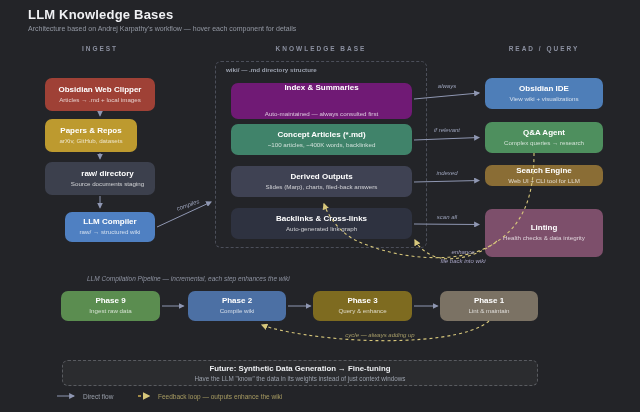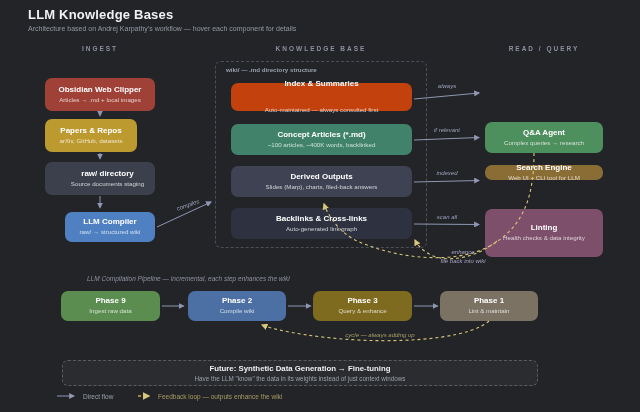--- a/index.html
+++ b/index.html
@@ -64,42 +64,46 @@
     <div class="ns">Source documents staging</div>
   </div>
   <div class="abs node" style="left: 65px; top: 212px; width: 90px; height: 30px; background: rgb(79, 128, 194);">
     <div class="nt">LLM Compiler</div>
     <div class="ns">raw/ → structured wiki</div>
   </div>
 
   <div class="abs kb-container"></div>
   <div class="abs kb-label">wiki/ — .md directory structure</div>
 
-  <div class="abs node" style="left: 231px; top: 83px; width: 181px; height: 28px; background: #c2410c; gap: 16px;">
+  <div class="abs node" style="left: 231px; top: 83px; width: 181px; height: 36px; background: #701a75; gap: 16px;">
     <div class="nt">Index &amp; Summaries</div>
     <div class="ns">Auto-maintained — always consulted first</div>
   </div>
   <div class="abs node" style="left: 231px; top: 124px; width: 181px; height: 31px; background: rgb(64, 131, 106);">
     <div class="nt">Concept Articles (*.md)</div>
     <div class="ns">~100 articles, ~400K words, backlinked</div>
   </div>
   <div class="abs node" style="left: 231px; top: 166px; width: 181px; height: 31px; background: rgb(63, 66, 83);">
     <div class="nt">Derived Outputs</div>
     <div class="ns">Slides (Marp), charts, filed-back answers</div>
   </div>
   <div class="abs node" style="left: 231px; top: 208px; width: 181px; height: 31px; background: rgb(46, 50, 64);">
     <div class="nt">Backlinks &amp; Cross-links</div>
     <div class="ns">Auto-generated link graph</div>
   </div>
 
+  <div class="abs node" style="left: 485px; top: 78px; width: 118px; height: 31px; background: rgb(78, 126, 184);">
+    <div class="nt">Obsidian IDE</div>
+    <div class="ns">View wiki + visualizations</div>
+  </div>
   <div class="abs node" style="left: 485px; top: 122px; width: 118px; height: 31px; background: rgb(78, 143, 94);">
     <div class="nt">Q&amp;A Agent</div>
     <div class="ns">Complex queries → research</div>
   </div>
-  <div class="abs node" style="left: 485px; top: 165px; width: 118px; height: 15px; background: rgb(138, 109, 53);">
+  <div class="abs node" style="left: 485px; top: 165px; width: 118px; height: 21px; background: rgb(138, 109, 53);">
     <div class="nt">Search Engine</div>
     <div class="ns">Web UI + CLI tool for LLM</div>
   </div>
   <div class="abs node" style="left: 485px; top: 209px; width: 118px; height: 48px; background: rgb(125, 79, 107);">
     <div class="nt">Linting</div>
     <div class="ns">Health checks &amp; data integrity</div>
   </div>
 
   <div class="abs edge-label" style="left:417px;top:83px;width:60px;">always</div>
   <div class="abs edge-label" style="left:417px;top:127px;width:60px;">if relevant</div>

